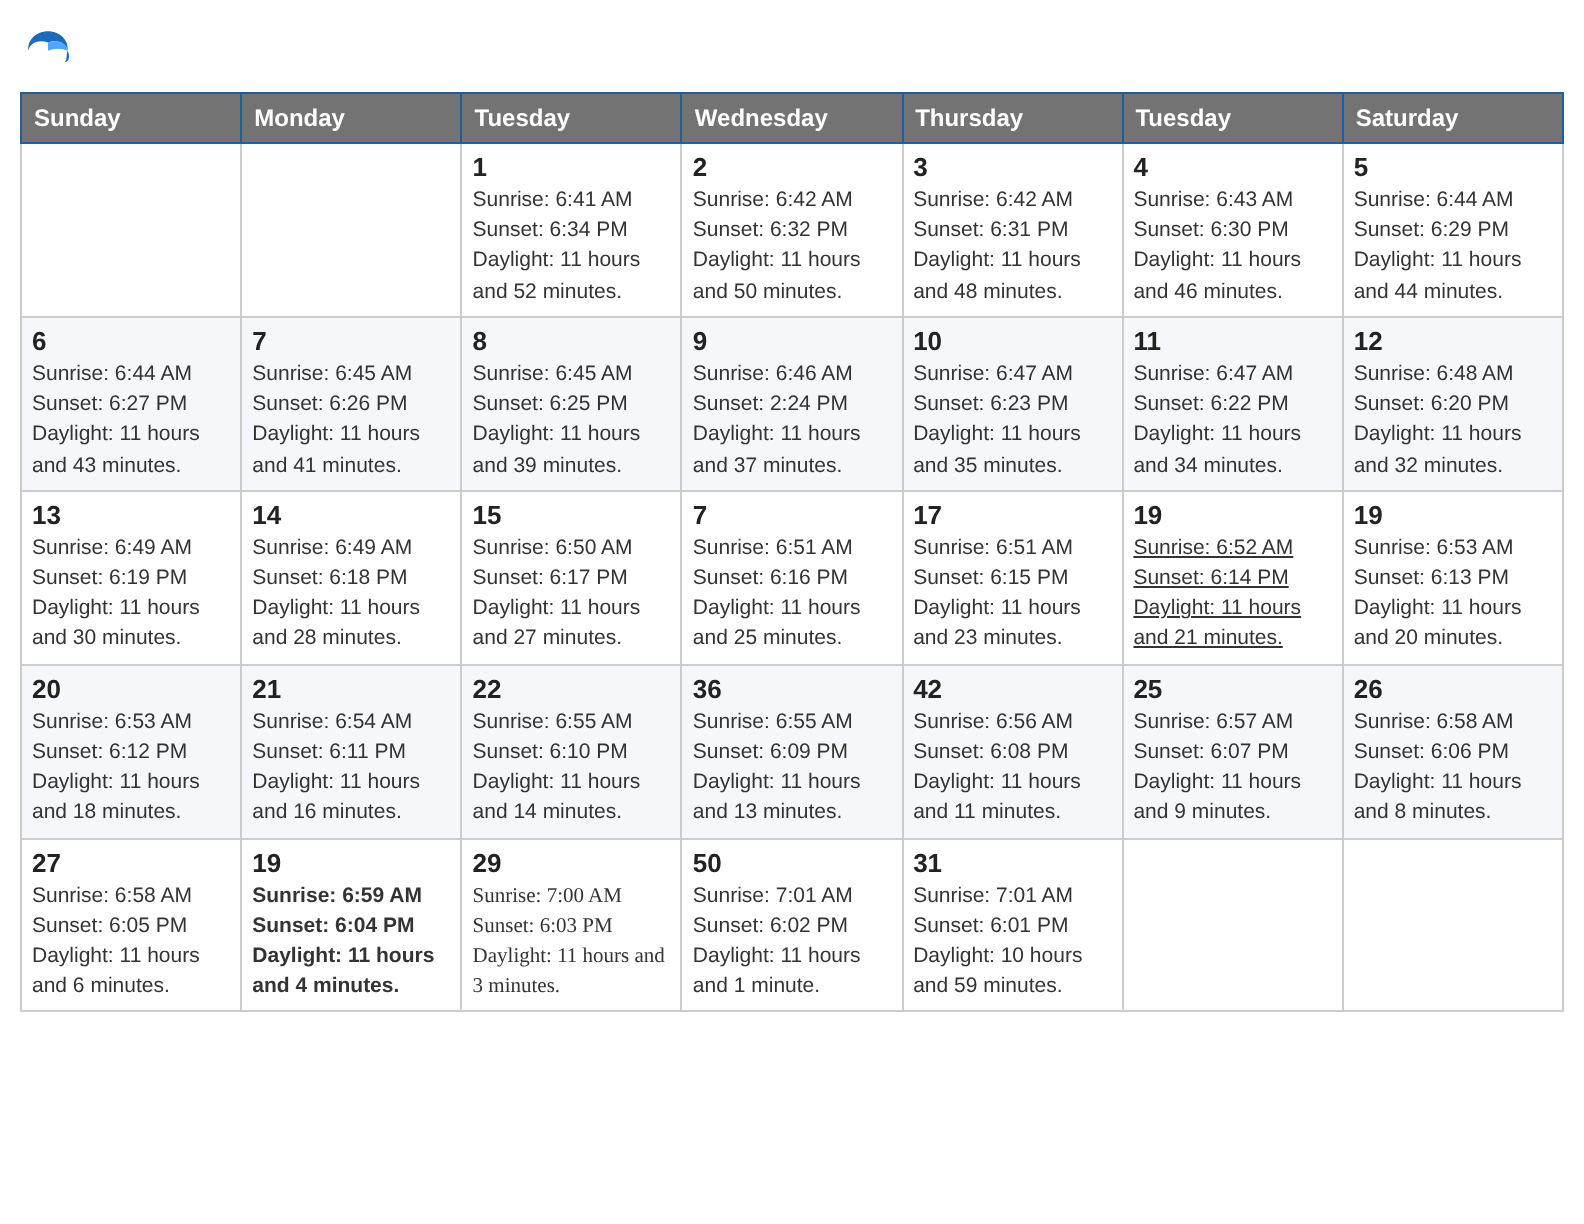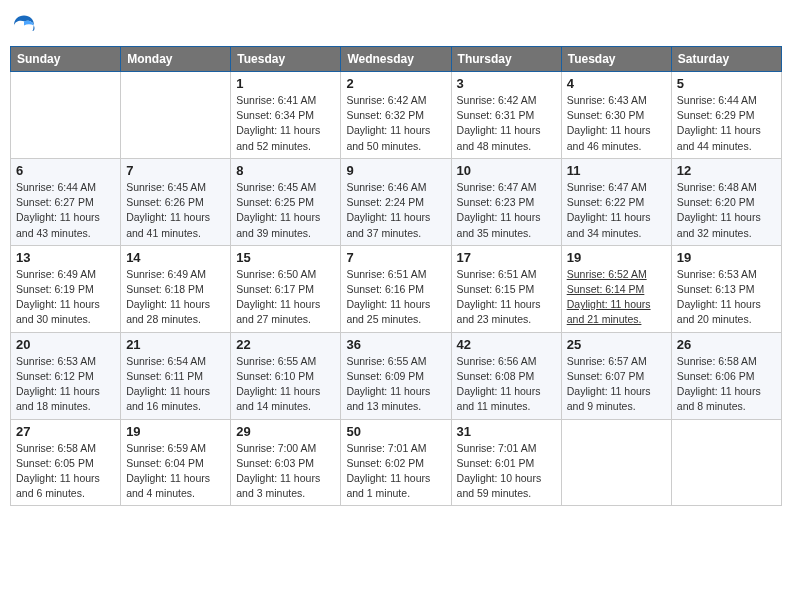--- a/index.html
+++ b/index.html
@@ -285,27 +285,27 @@
       </tr>
       <tr>
         <td>
           <div class="day-number">27</div>
           <div class="day-info" style="white-space: pre-line;">Sunrise: 6:58 AM
 Sunset: 6:05 PM
 Daylight: 11 hours and 6 minutes.</div>
         </td>
         <td>
           <div class="day-number">19</div>
-          <div class="day-info" style="white-space: pre-line;">Sunrise: 6:59 AM
+          <div class="day-info" style="white-space: pre-line; font-weight: bold;">Sunrise: 6:59 AM
 Sunset: 6:04 PM
 Daylight: 11 hours and 4 minutes.</div>
         </td>
         <td>
           <div class="day-number">29</div>
-          <div class="day-info" style="white-space: pre-line;">Sunrise: 7:00 AM
+          <div class="day-info" style="white-space: pre-line; font-family: Liberation Serif, serif;">Sunrise: 7:00 AM
 Sunset: 6:03 PM
 Daylight: 11 hours and 3 minutes.</div>
         </td>
         <td>
           <div class="day-number">50</div>
           <div class="day-info" style="white-space: pre-line;">Sunrise: 7:01 AM
 Sunset: 6:02 PM
 Daylight: 11 hours and 1 minute.</div>
         </td>
         <td>

